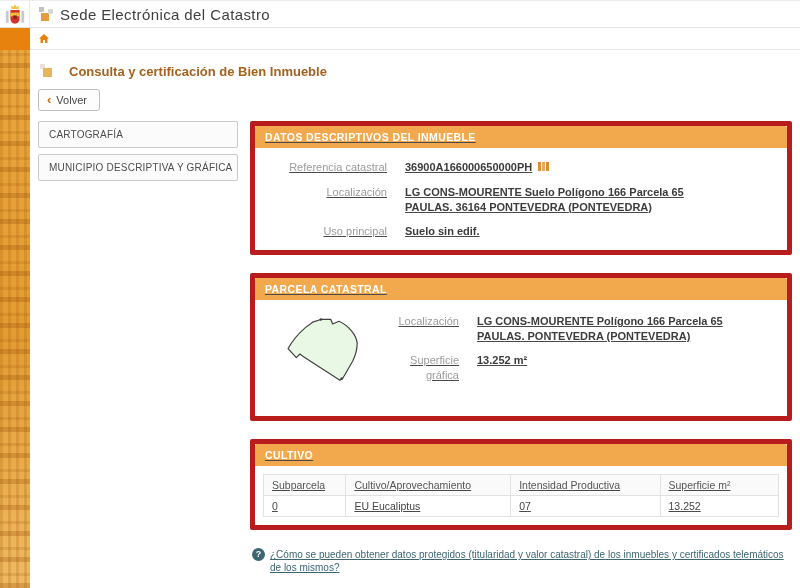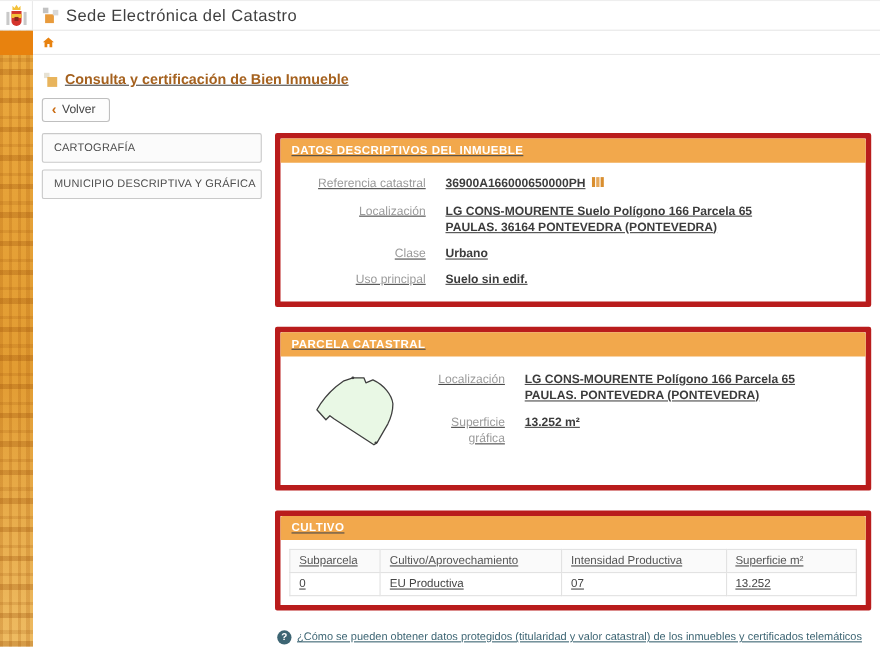--- a/index.html
+++ b/index.html
@@ -23,21 +23,21 @@
   
   .left-strip { position:absolute; left:0; top:28px; bottom:0; width:30px;
     background:
       repeating-linear-gradient(0deg, rgba(150,75,5,.28) 0 5px, rgba(0,0,0,0) 5px 12px, rgba(150,75,5,.16) 12px 15px, rgba(0,0,0,0) 15px 26px),
       repeating-linear-gradient(90deg, rgba(170,90,10,.22) 0 3px, rgba(0,0,0,0) 3px 8px),
       linear-gradient(180deg, #eaa83e 0%, #e29c32 55%, #eebb62 100%); }
   .strip-top { height:22px; background:#e8820e; }
 
   
   main { margin-left:30px; padding:10px 8px 0 8px; }
-  .page-title-row { display:flex; align-items:flex-end; gap:6px; margin:4px 0 10px 2px;text-decoration:underline; }
+  .page-title-row { display:flex; align-items:flex-start; gap:16px; margin:4px 0 10px 2px; }
   .page-title-row h2 { font-size:13px; font-weight:700; color:#a5611e; }
   .back-btn { display:inline-flex; align-items:center; gap:5px; background:#fdfdfd;
     border:1px solid #bfbfbf; border-radius:3px; padding:3px 12px 4px 8px; font-size:11px;
     color:#444; cursor:pointer; margin:0 0 10px 0; font-family:inherit; }
   .back-btn .chev { color:#c96a10; font-size:13px; font-weight:700; line-height:1; }
 
   .cols { display:flex; align-items:flex-start; }
   .side-menu { width:200px; margin-right:12px; flex:none; }
   .menu-item { display:block; width:100%; text-align:left; background:#fbfbfb;
     border:1px solid #c9c9c9; border-radius:2px; height:27px; line-height:25px;
@@ -156,24 +156,20 @@
               <span class="val"><span>36900A166000650000PH</span><span class="ref-icon"><svg width="11" height="11" viewBox="0 0 11 11">
                       <rect x="0" y="1" width="3" height="9" fill="#d98e2f"></rect>
                       <rect x="4" y="1" width="3" height="9" fill="#e6a85a"></rect>
                       <rect x="8" y="1" width="3" height="9" fill="#d98e2f"></rect>
                     </svg></span></span>
             </div>
             <div class="frow">
               <span class="lbl">Localización</span>
               <span class="val">LG CONS-MOURENTE Suelo Polígono 166 Parcela 65
 PAULAS. 36164 PONTEVEDRA (PONTEVEDRA)</span>
-            </div>
-            <div class="frow">
-              <span class="lbl">Clase</span>
-              <span class="val">Urbano</span>
             </div>
             <div class="frow">
               <span class="lbl">Uso principal</span>
               <span class="val">Suelo sin edif.</span>
             </div>
           </div>
         </div>
 
         <div class="panel">
           <div class="panel-head">PARCELA CATASTRAL</div>
@@ -207,21 +203,21 @@
                 <tr>
                   <th>Subparcela</th>
                   <th>Cultivo/Aprovechamiento</th>
                   <th>Intensidad Productiva</th>
                   <th>Superficie m²</th>
                 </tr>
               </thead>
               <tbody>
                 <tr>
                   <td>0</td>
-                  <td>EU Productiva</td>
+                  <td>EU Eucaliptus</td>
                   <td>07</td>
                   <td>13.252</td>
                 </tr>
               </tbody>
             </table>
           </div>
         </div>
 
         <div class="footer-link">
           <span class="q-icon">?</span>

